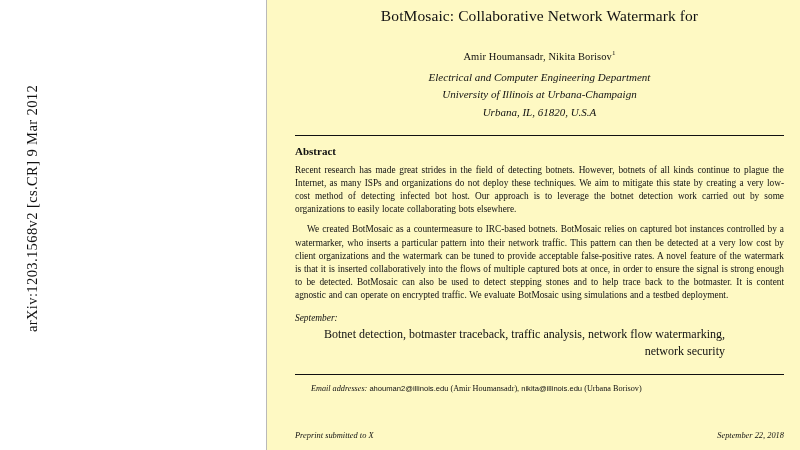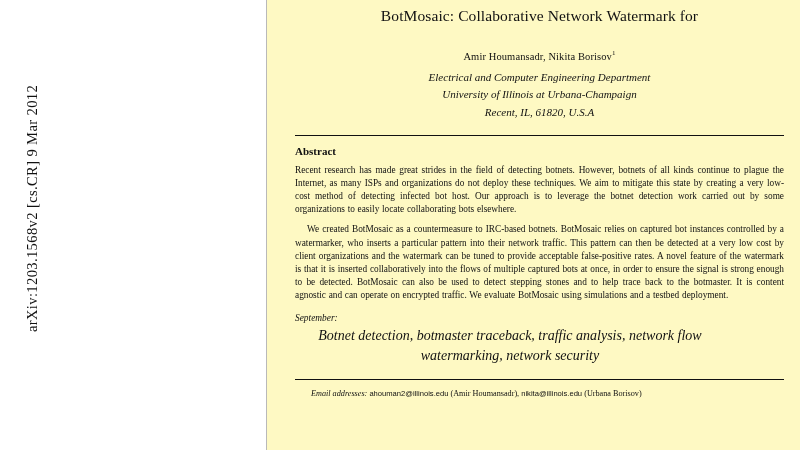--- a/index.html
+++ b/index.html
@@ -106,26 +106,25 @@
     word-spacing: 0.4px;
   }
   .abs-body p.first { text-indent: 0; }
 
   .kw-head {
     font-size: 9.4px;
     font-style: italic;
     margin: 11px 0 0 0;
   }
   .kw-body {
-    font-size: 14px;
+    font-size: 12px;
     line-height: 1.42;
     margin: 3px 0 0 0;
-    text-align: center;
+    text-align: right;
     max-width: 430px;
-    font-style: italic;
   }
 
   .footrule {
     border: 0;
     border-top: 1px solid #111;
     margin: 13px 0 0 0;
     width: 100%;
     height: 0;
   }
 
@@ -164,21 +163,21 @@
       <span>BotMosaic: Collaborative Network Watermark for</span>
     </h1>
 
     <div class="authors">
       <span>Amir Houmansadr, Nikita Borisov</span><sup>1</sup>
     </div>
 
     <div class="affil">
       <div>Electrical and Computer Engineering Department</div>
       <div>University of Illinois at Urbana-Champaign</div>
-      <div>Recent, IL, 61820, U.S.A</div>
+      <div>Urbana, IL, 61820, U.S.A</div>
     </div>
 
     <hr class="rule">
 
     <div class="abs-head">Abstract</div>
 
     <div class="abs-body">
       <p class="first">Recent research has made great strides in the field of detecting botnets. However, botnets of all kinds continue to plague the Internet, as many ISPs and organizations do not deploy these techniques. We aim to mitigate this state by creating a very low-cost method of detecting infected bot host. Our approach is to leverage the botnet detection work carried out by some organizations to easily locate collaborating bots elsewhere.</p>
       <p>We created BotMosaic as a countermeasure to IRC-based botnets. BotMosaic relies on captured bot instances controlled by a watermarker, who inserts a particular pattern into their network traffic. This pattern can then be detected at a very low cost by client organizations and the watermark can be tuned to provide acceptable false-positive rates. A novel feature of the watermark is that it is inserted collaboratively into the flows of multiple captured bots at once, in order to ensure the signal is strong enough to be detected. BotMosaic can also be used to detect stepping stones and to help trace back to the botmaster. It is content agnostic and can operate on encrypted traffic. We evaluate BotMosaic using simulations and a testbed deployment.</p>
     </div>
@@ -191,13 +190,17 @@
     <div class="footnote">
       <span class="it">Email addresses:</span>
       <span class="mono">ahouman2@illinois.edu</span>
       <span>(Amir Houmansadr),</span>
       <span class="mono">nikita@illinois.edu</span>
       <span>(Urbana Borisov)</span>
     </div>
 
   </div>
 
+  <div class="pagefoot">
+    <span>Preprint submitted to X</span>
+    <span>September 22, 2018</span>
+  </div>
 </div>
 
 </body></html>

